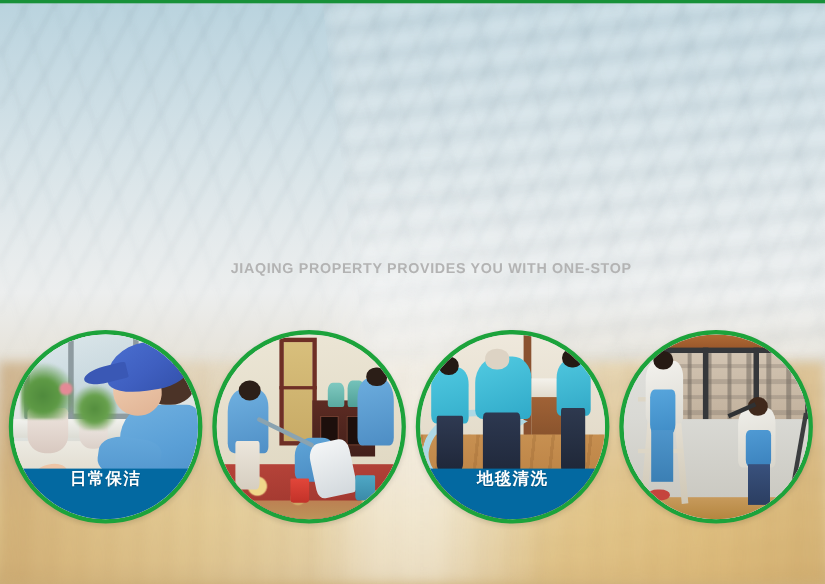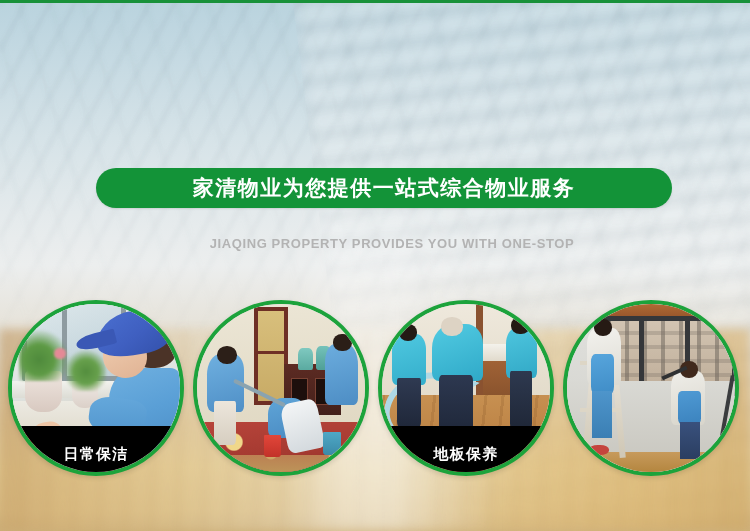--- a/index.html
+++ b/index.html
@@ -173,22 +173,22 @@
   .circle:nth-child(2){ left:193px; }
   .circle:nth-child(3){ left:378px; }
   .circle:nth-child(4){ left:563px; }
 
   .photo { position:absolute; inset:0; }
 
   .badge {
     position:absolute;
     left:0; right:0; bottom:0;
     height:46px;
-    background:#000000;
-    display:flex; align-items:flex-end; justify-content:center;
+    background:#0369a1;
+    display:flex; align-items:flex-start; justify-content:center;
     padding-bottom:8px;
   }
   .badge-text {
     color:#ffffff;
     font-size:15px;
     font-weight:bold;
     letter-spacing:1.2px;
     white-space:nowrap;
     text-shadow:0 1px 1px rgba(0,0,0,.28);
   }
@@ -396,23 +396,20 @@
 
   <div class="bg-layer bg-sky"></div>
   <div class="bg-layer bg-streaks"></div>
   <div class="bg-layer bg-windows"></div>
   <div class="bg-layer bg-floor"></div>
   <div class="bg-layer bg-shafts"></div>
 
   <div id="top-rule"></div>
 
 
-  <div id="pill">
-    <span id="pill-text">家清物业为您提供一站式综合物业服务</span>
-  </div>
 
   <div id="subtitle">
     <div>JIAQING PROPERTY PROVIDES YOU WITH ONE-STOP</div>
   </div>
 
   <div id="circle-row">
 
     <div class="circle">
       <div class="photo">
         <div class="p1-wall"></div>
@@ -478,21 +475,21 @@
         <div class="p3-w1leg"></div>
         <div class="p3-w3"></div>
         <div class="p3-w3h"></div>
         <div class="p3-w3leg"></div>
         <div class="p3-w2"></div>
         <div class="p3-w2h"></div>
         <div class="p3-w2leg"></div>
         <div class="p3-shoe"></div>
       </div>
       <div class="badge">
-        <span class="badge-text">地板保养</span>
+        <span class="badge-text">地毯清洗</span>
       </div>
     </div>
 
     <div class="circle">
       <div class="photo">
         <div class="p4-room"></div>
         <div class="p4-beam"></div>
         <div class="p4-windowframe"></div>
         <div class="p4-bldg"></div>
         <div class="p4-mull1"></div>

